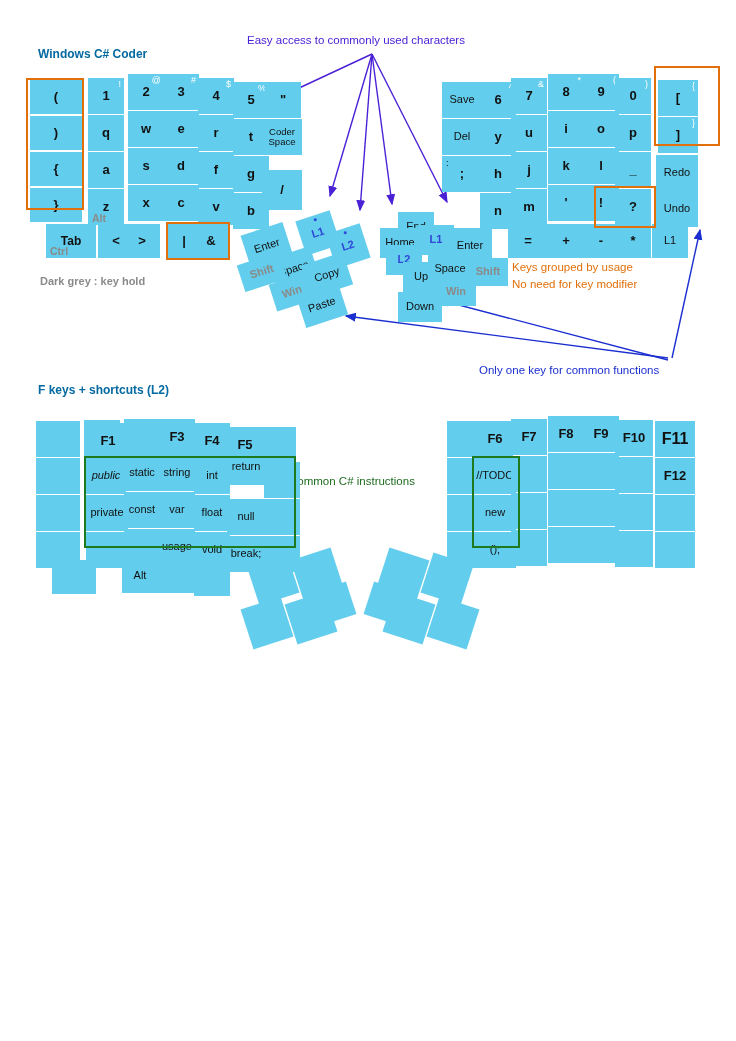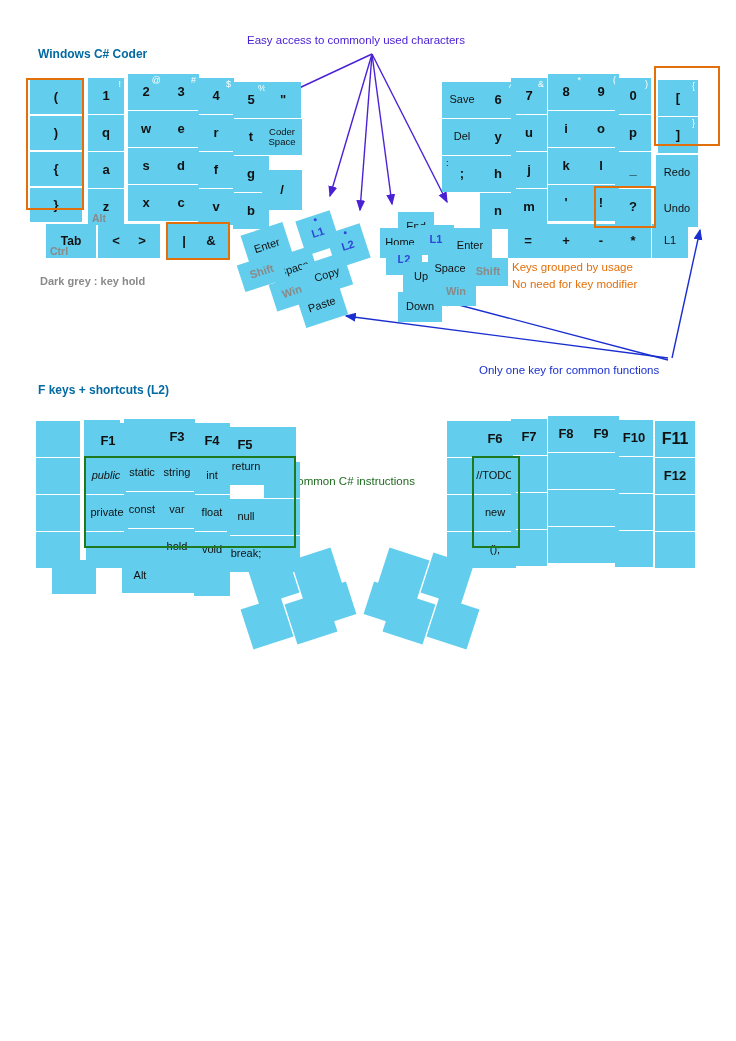--- a/index.html
+++ b/index.html
@@ -436,21 +436,21 @@
     <div class="key" style="left: 36px; top: 532px; width: 44px; height: 36px;">
       <div class="main"></div>
     </div>
     <div class="key" style="left: 86px; top: 532px; width: 40px; height: 36px;">
       <div class="main"></div>
     </div>
     <div class="key" style="left: 124px; top: 529px; width: 36px; height: 36px;">
       <div class="main"></div>
     </div>
     <div class="key" style="left: 159px; top: 529px; width: 36px; height: 36px;">
-      <div class="main small">hold</div>
+      <div class="main small">usage</div>
     </div>
     <div class="key" style="left: 194px; top: 532px; width: 36px; height: 36px;">
       <div class="main small">void</div>
     </div>
     <div class="key" style="left: 227px; top: 536px; width: 38px; height: 36px;">
       <div class="main small">break;</div>
     </div>
     <div class="key" style="left: 264px; top: 536px; width: 36px; height: 36px;">
       <div class="main"></div>
     </div>

